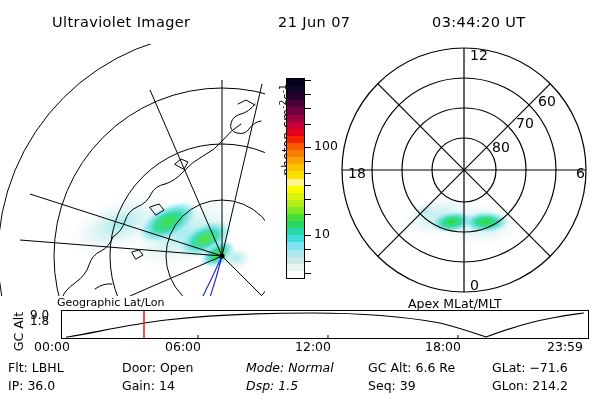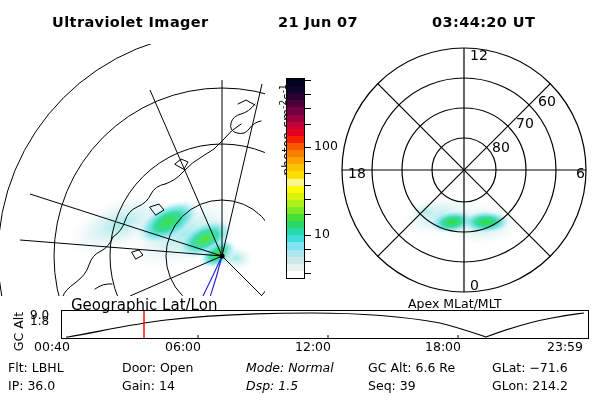--- a/index.html
+++ b/index.html
@@ -1,40 +1,40 @@
 <!DOCTYPE html>
 <html><head>
 <meta charset="utf-8">
 <style>
   html,body{margin:0;padding:0;background:#ffffff;}
   body{width:600px;height:400px;position:relative;overflow:hidden;
        font-family:"DejaVu Sans","Liberation Sans",sans-serif;color:#000;}
   .abs{position:absolute;}
-  #header{top:6px;left:0;width:600px;height:26px;font-weight:bold;}
+  #header{top:6px;left:0;width:600px;height:26px;}
   #hdr-title{left:52px;top:8px;font-size:14.5px;letter-spacing:.4px;}
   #hdr-date{left:278px;top:8px;font-size:14.5px;letter-spacing:.4px;}
   #hdr-time{left:432px;top:8px;font-size:14.5px;letter-spacing:.4px;}
 
   #geo-panel{left:0px;top:44px;width:265px;height:252px;}
   #mag-panel{left:330px;top:44px;width:268px;height:252px;text-align:right;}
   #cbar-panel{left:262px;top:44px;width:70px;height:252px;}
 
   #cbar-axis-label{position:absolute;left:-46px;top:78px;width:140px;
      transform:rotate(-90deg);transform-origin:50% 50%;
      text-align:center;font-size:12.5px;white-space:nowrap;}
   #cbar-axis-label sup{font-size:9px;vertical-align:super;}
 
   .cbar-box{position:absolute;left:24px;top:34px;width:17px;height:199px;
      border:1px solid #000;box-sizing:content-box;}
   .cbar-grad{position:absolute;inset:0;}
   .cb-tick{position:absolute;left:43px;width:6px;height:1px;background:#000;}
   .cb-lab{position:absolute;left:52px;font-size:12.5px;line-height:1;}
 
   #orbit-wrap{left:0;top:296px;width:600px;height:56px;}
-  #orbit-title-geo{left:71px;top:0px;font-size:15px;}
+  #orbit-title-geo{left:57px;top:0px;font-size:11px;}
   #orbit-title-mag{left:408px;top:0px;font-size:12.5px;}
   .ylab-rot{position:absolute;transform:rotate(-90deg);transform-origin:50% 50%;
      white-space:nowrap;font-size:12.5px;}
   #orbit-box{position:absolute;left:61px;top:14px;width:526px;height:27px;
      border:1px solid #000;}
   .orb-ytick{position:absolute;font-size:12px;left:30px;}
   .xt{position:absolute;top:43px;font-size:12.5px;}
 
   #status{left:0;top:360px;width:600px;height:40px;}
   .st{position:absolute;font-size:12.5px;white-space:nowrap;}
@@ -215,21 +215,21 @@
       <path d="M6,26 C40,20 70,13 104,9 C150,4 200,2 250,2 C300,2 340,5 378,12
                C398,17 412,22 424,26 C440,20 462,12 490,7 C505,4 515,3 522,2" fill="none" stroke="#000" stroke-width="1.2"></path>
       <line x1="5" y1="25" x2="5" y2="27" stroke="#000" stroke-width="1"></line>
       <line x1="136" y1="24" x2="136" y2="27" stroke="#000" stroke-width="1"></line>
       <line x1="266" y1="24" x2="266" y2="27" stroke="#000" stroke-width="1"></line>
       <line x1="396" y1="24" x2="396" y2="27" stroke="#000" stroke-width="1"></line>
       <line x1="82" y1="0" x2="82" y2="27" stroke="#ff0000" stroke-width="1.4"></line>
     </svg>
   </div>
 
-  <div class="xt" style="left:34px">00:40</div>
+  <div class="xt" style="left:34px">00:00</div>
   <div class="xt" style="left:165px">06:00</div>
   <div class="xt" style="left:295px">12:00</div>
   <div class="xt" style="left:425px">18:00</div>
   <div class="xt" style="left:547px">23:59</div>
 </div>
 
 <div class="abs" id="status">
   <div class="st r1 c1">Flt: LBHL</div>
   <div class="st r2 c1">IP: 36.0</div>
   <div class="st r1 c2">Door: Open</div>

